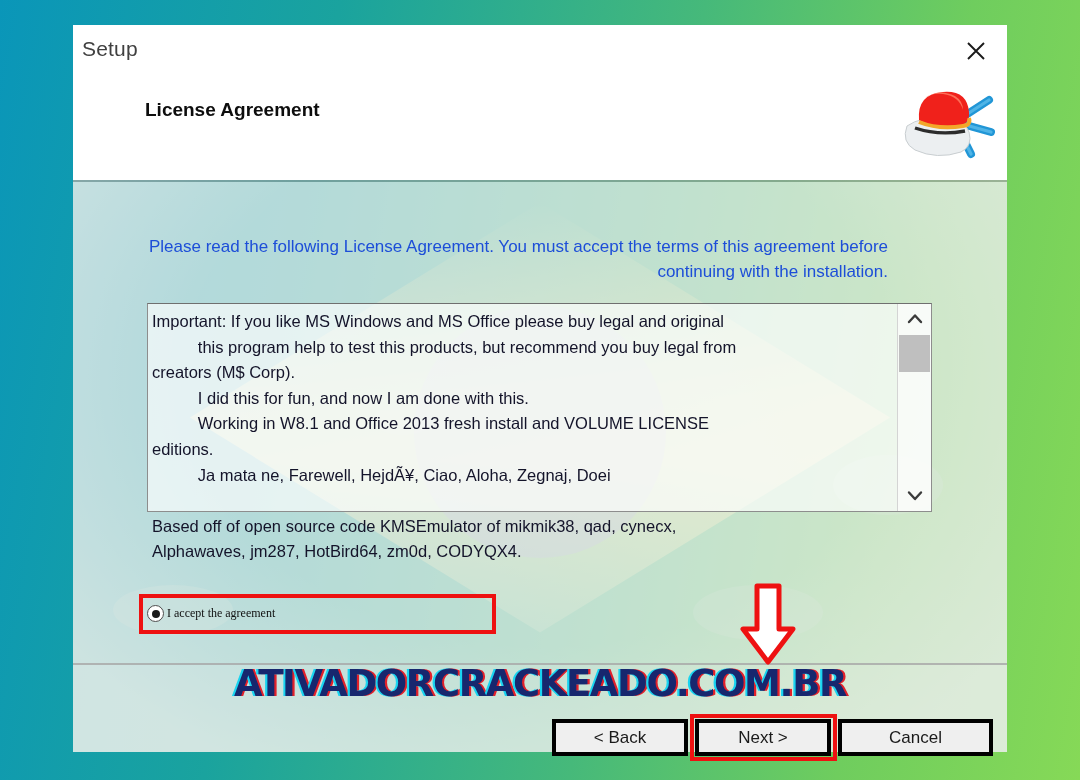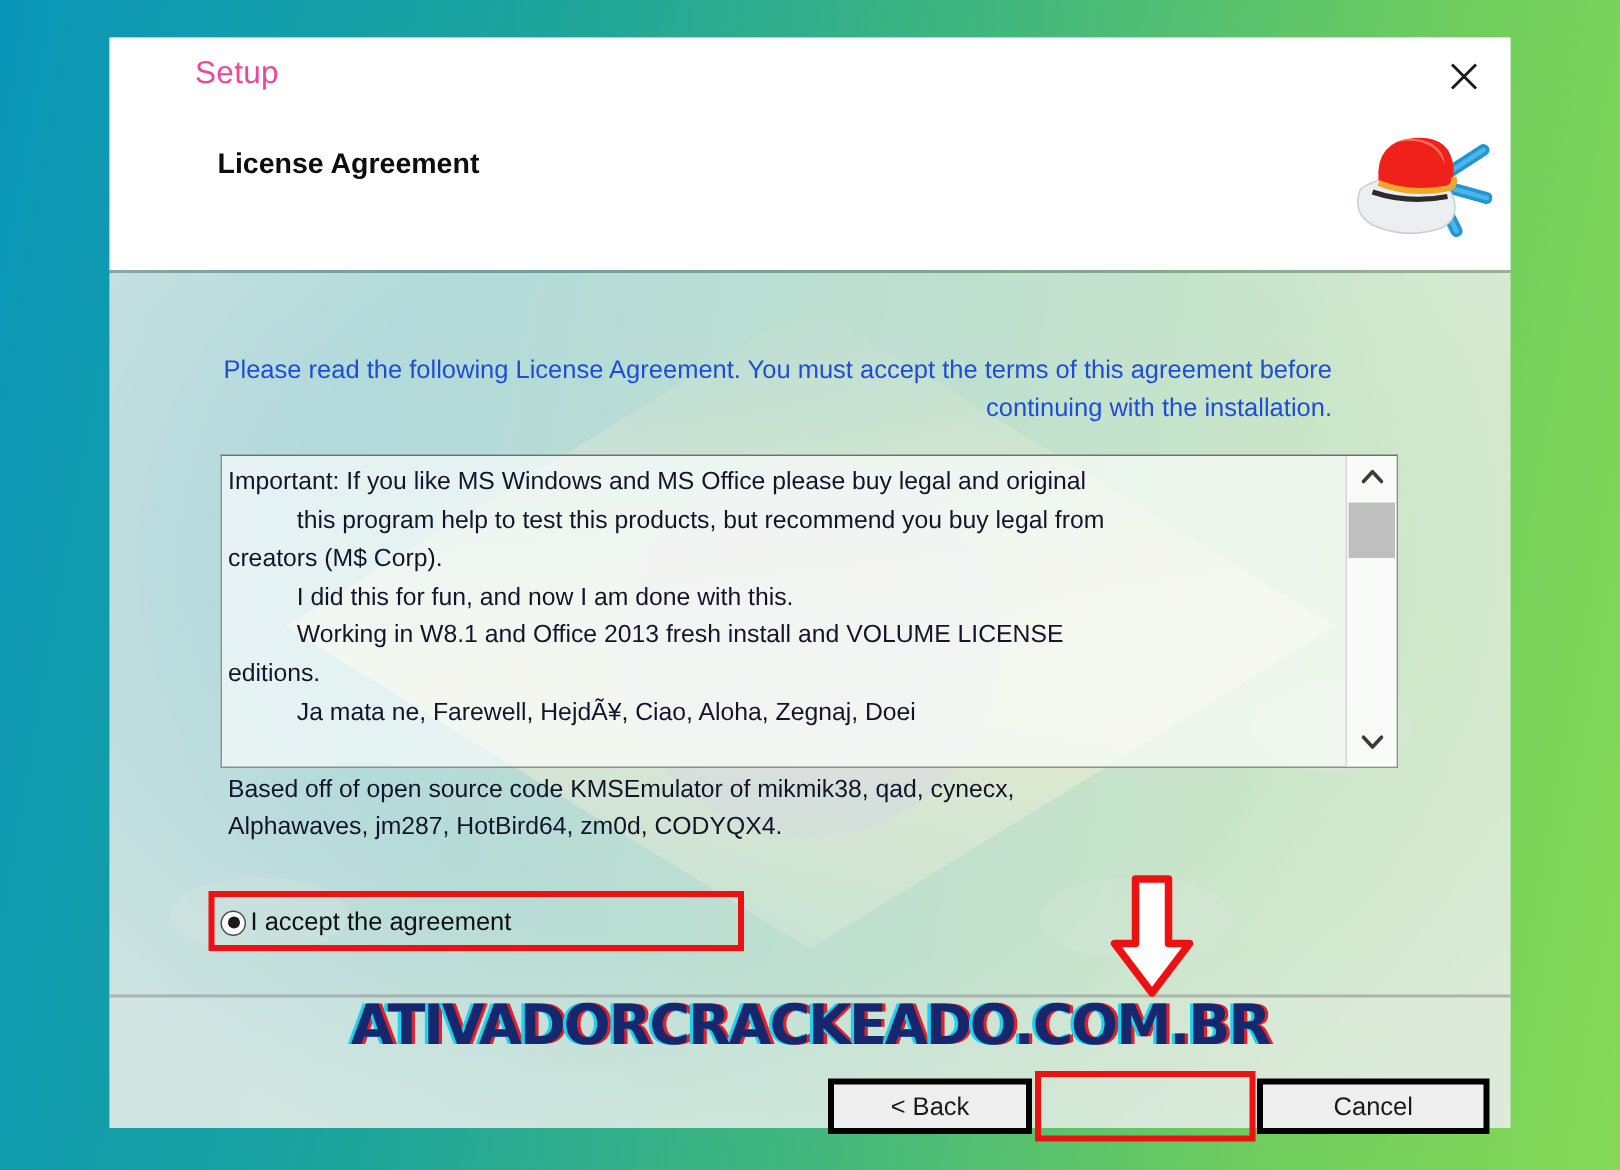--- a/index.html
+++ b/index.html
@@ -17,21 +17,21 @@
   .flag-diamond{position:absolute;left:50%;top:54%;width:700px;height:430px;transform:translate(-50%,-50%) rotate(0deg);
     background:linear-gradient(180deg,rgba(252,240,160,.0) 0%,rgba(250,233,130,.55) 45%,rgba(250,233,130,.62) 60%,rgba(252,243,190,.2) 100%);
     clip-path:polygon(50% 0%,100% 50%,50% 100%,0% 50%);}
   .flag-circle{position:absolute;left:50%;top:56%;width:252px;height:252px;margin-left:-126px;margin-top:-126px;
     border-radius:50%;background:rgba(150,150,205,.40);}
   .speck{position:absolute;border-radius:50%;background:rgba(180,212,186,.5);}
 
   
   .dialog{position:absolute;left:73px;top:25px;width:934px;height:727px;background:transparent;}
   .dlg-header{position:absolute;left:0;top:0;width:100%;height:155px;background:#ffffff;}
-  .dlg-title{position:absolute;left:9px;top:12px;font-size:21px;color:#ec4899;letter-spacing:.2px;margin-left:48px;}
+  .dlg-title{position:absolute;left:9px;top:12px;font-size:21px;color:#404040;letter-spacing:.2px;}
   .close-btn{position:absolute;right:0;top:0;width:62px;height:52px;display:flex;align-items:center;justify-content:center;}
   .close-btn svg{display:block;}
   .hdr-heading{position:absolute;left:44px;top:74px;font-size:19px;font-weight:bold;color:#0d0d0d;margin-left:28px;}
   .hdr-sub{position:absolute;left:73px;top:104px;font-size:17px;color:#151515;}
   .hdr-sub .blur{filter:blur(.6px);letter-spacing:-.5px;opacity:.92;}
   .hdr-icon{position:absolute;right:12px;top:55px;width:102px;height:82px;}
   .hdr-rule{position:absolute;left:0;top:155px;width:100%;height:2px;background:#9e9e9e;opacity:.65;}
 
   .dlg-body{position:absolute;left:0;top:157px;width:100%;height:481px;background:rgba(240,240,240,.72);}
   .body-intro{position:absolute;left:75px;top:52px;width:740px;font-size:17px;color:#1d4ed8;line-height:25px;text-align:right;}
@@ -45,21 +45,21 @@
   .sb-up{top:0;} .sb-down{bottom:0;}
   .sb-thumb{position:absolute;left:1px;top:31px;width:31px;height:37px;background:#bfbfbf;}
 
   
   .radio-row{position:absolute;display:flex;align-items:center;gap:3px;}
   .radio-row.r1{left:74px;top:423px;}
   .radio-row.r2{left:74px;top:458px;}
   .radio-mark{width:17px;height:17px;border-radius:50%;border:1.6px solid #4e4e4e;background:#fff;
     display:flex;align-items:center;justify-content:center;box-sizing:border-box;flex:none;}
   .radio-mark .dot{width:8px;height:8px;border-radius:50%;background:#1a1a1a;}
-  .radio-label{font-size:17px;color:#101010;}
+  .radio-label{font-size:12px;color:#101010;font-family:Liberation Serif, serif;}
   .hl-accept{position:absolute;left:66px;top:412px;width:357px;height:40px;border:4px solid #ee1111;box-sizing:border-box;}
 
   
   .dlg-foot{position:absolute;left:0;top:638px;width:100%;height:89px;background:rgba(240,240,240,.75);}
   .foot-rule{position:absolute;left:0;top:0;width:100%;height:2px;background:#a6a6a6;opacity:.8;}
   .btn{position:absolute;top:56px;height:37px;background:#efefef;border:4px solid #000000;
     display:flex;align-items:center;justify-content:center;font-size:17px;color:#1a1a1a;box-sizing:border-box;}
   .btn-back{left:479px;width:136px;}
   .btn-next{left:622px;width:136px;}
   .btn-cancel{left:765px;width:155px;}
@@ -168,20 +168,21 @@
           <span class="dot"></span>
         </span>
       <span class="radio-label">I accept the agreement</span>
     </div>
     <div class="hl-accept"></div>
   </div>
 
   <div class="dlg-foot">
     <div class="foot-rule"></div>
     <div class="btn btn-back">&lt; Back</div>
+    <div class="btn btn-next">Next &gt;</div>
     <div class="btn btn-cancel">Cancel</div>
     <div class="hl-next"></div>
   </div>
 
 </div>
 
 <div class="red-arrow">
   <svg width="56" height="82" viewBox="0 0 56 82">
     <path d="M17 3 L39 3 L39 46 L53 46 L28 79 L3 46 L17 46 Z" fill="#ffffff" stroke="#ee1111" stroke-width="5" stroke-linejoin="round"></path>
   </svg>

